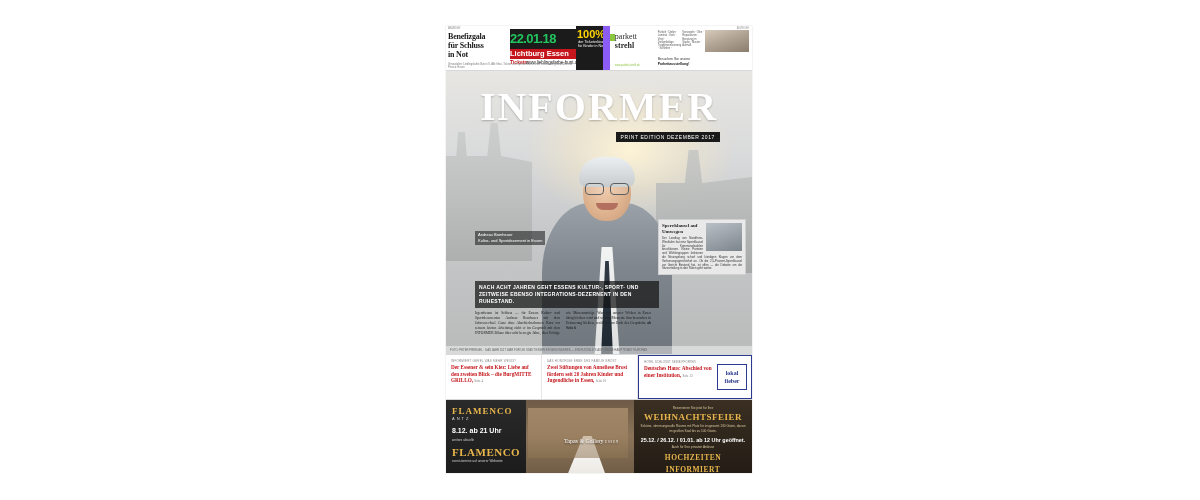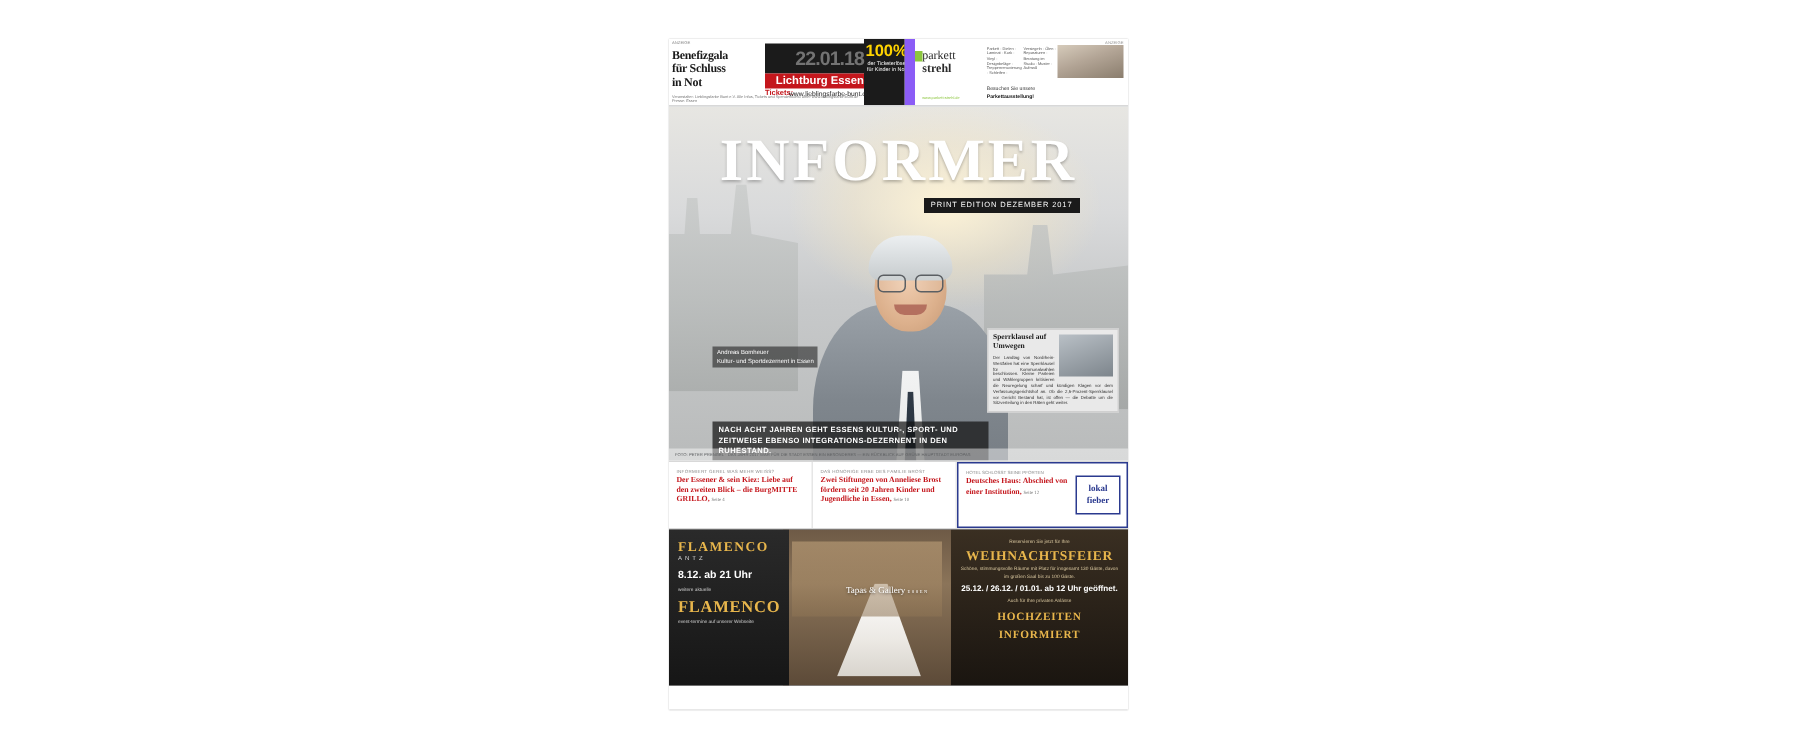--- a/index.html
+++ b/index.html
@@ -59,38 +59,38 @@
     color: #1a1a1a;
     letter-spacing: -0.2px;
   }
   .ad-left .date-block {
     position: absolute;
     left: 64px;
     top: 3px;
     width: 66px;
     height: 20px;
     background: #1b1b1b;
-    color: #737373;
+    color: #22c55e;
     font-weight: bold;
     font-size: 13px;
     line-height: 20px;
-    text-align: right;
+    text-align: left;
     letter-spacing: -0.6px;
   }
   .ad-left .lichtburg {
     position: absolute;
     left: 64px;
     top: 23px;
     width: 66px;
     background: #c4161c;
     color: #ffffff;
     font-weight: bold;
     font-size: 7.5px;
     line-height: 10px;
-    text-align: right;
+    text-align: left;
   }
   .ad-left .tickets {
     position: absolute;
     left: 64px;
     top: 33px;
     font-size: 5px;
     color: #c4161c;
     font-weight: bold;
   }
   .ad-left .url {
@@ -209,21 +209,21 @@
     right: 3px;
     top: 0px;
     font-size: 2.8px;
     color: #999;
   }
 
   
   .hero {
     position: relative;
     width: 306px;
-    height: 236px;
+    height: 283px;
     overflow: hidden;
     background: #cfd4d8;
   }
   .hero-photo {
     position: absolute;
     inset: 0;
     background:
       radial-gradient(ellipse 150px 100px at 60% 28%, rgba(255,244,214,0.95) 0%, rgba(255,236,190,0.35) 40%, rgba(255,255,255,0) 70%),
       linear-gradient(180deg,#e7e6e2 0%, #d9dadb 30%, #c7c9ca 55%, #b9bbbb 100%);
   }

